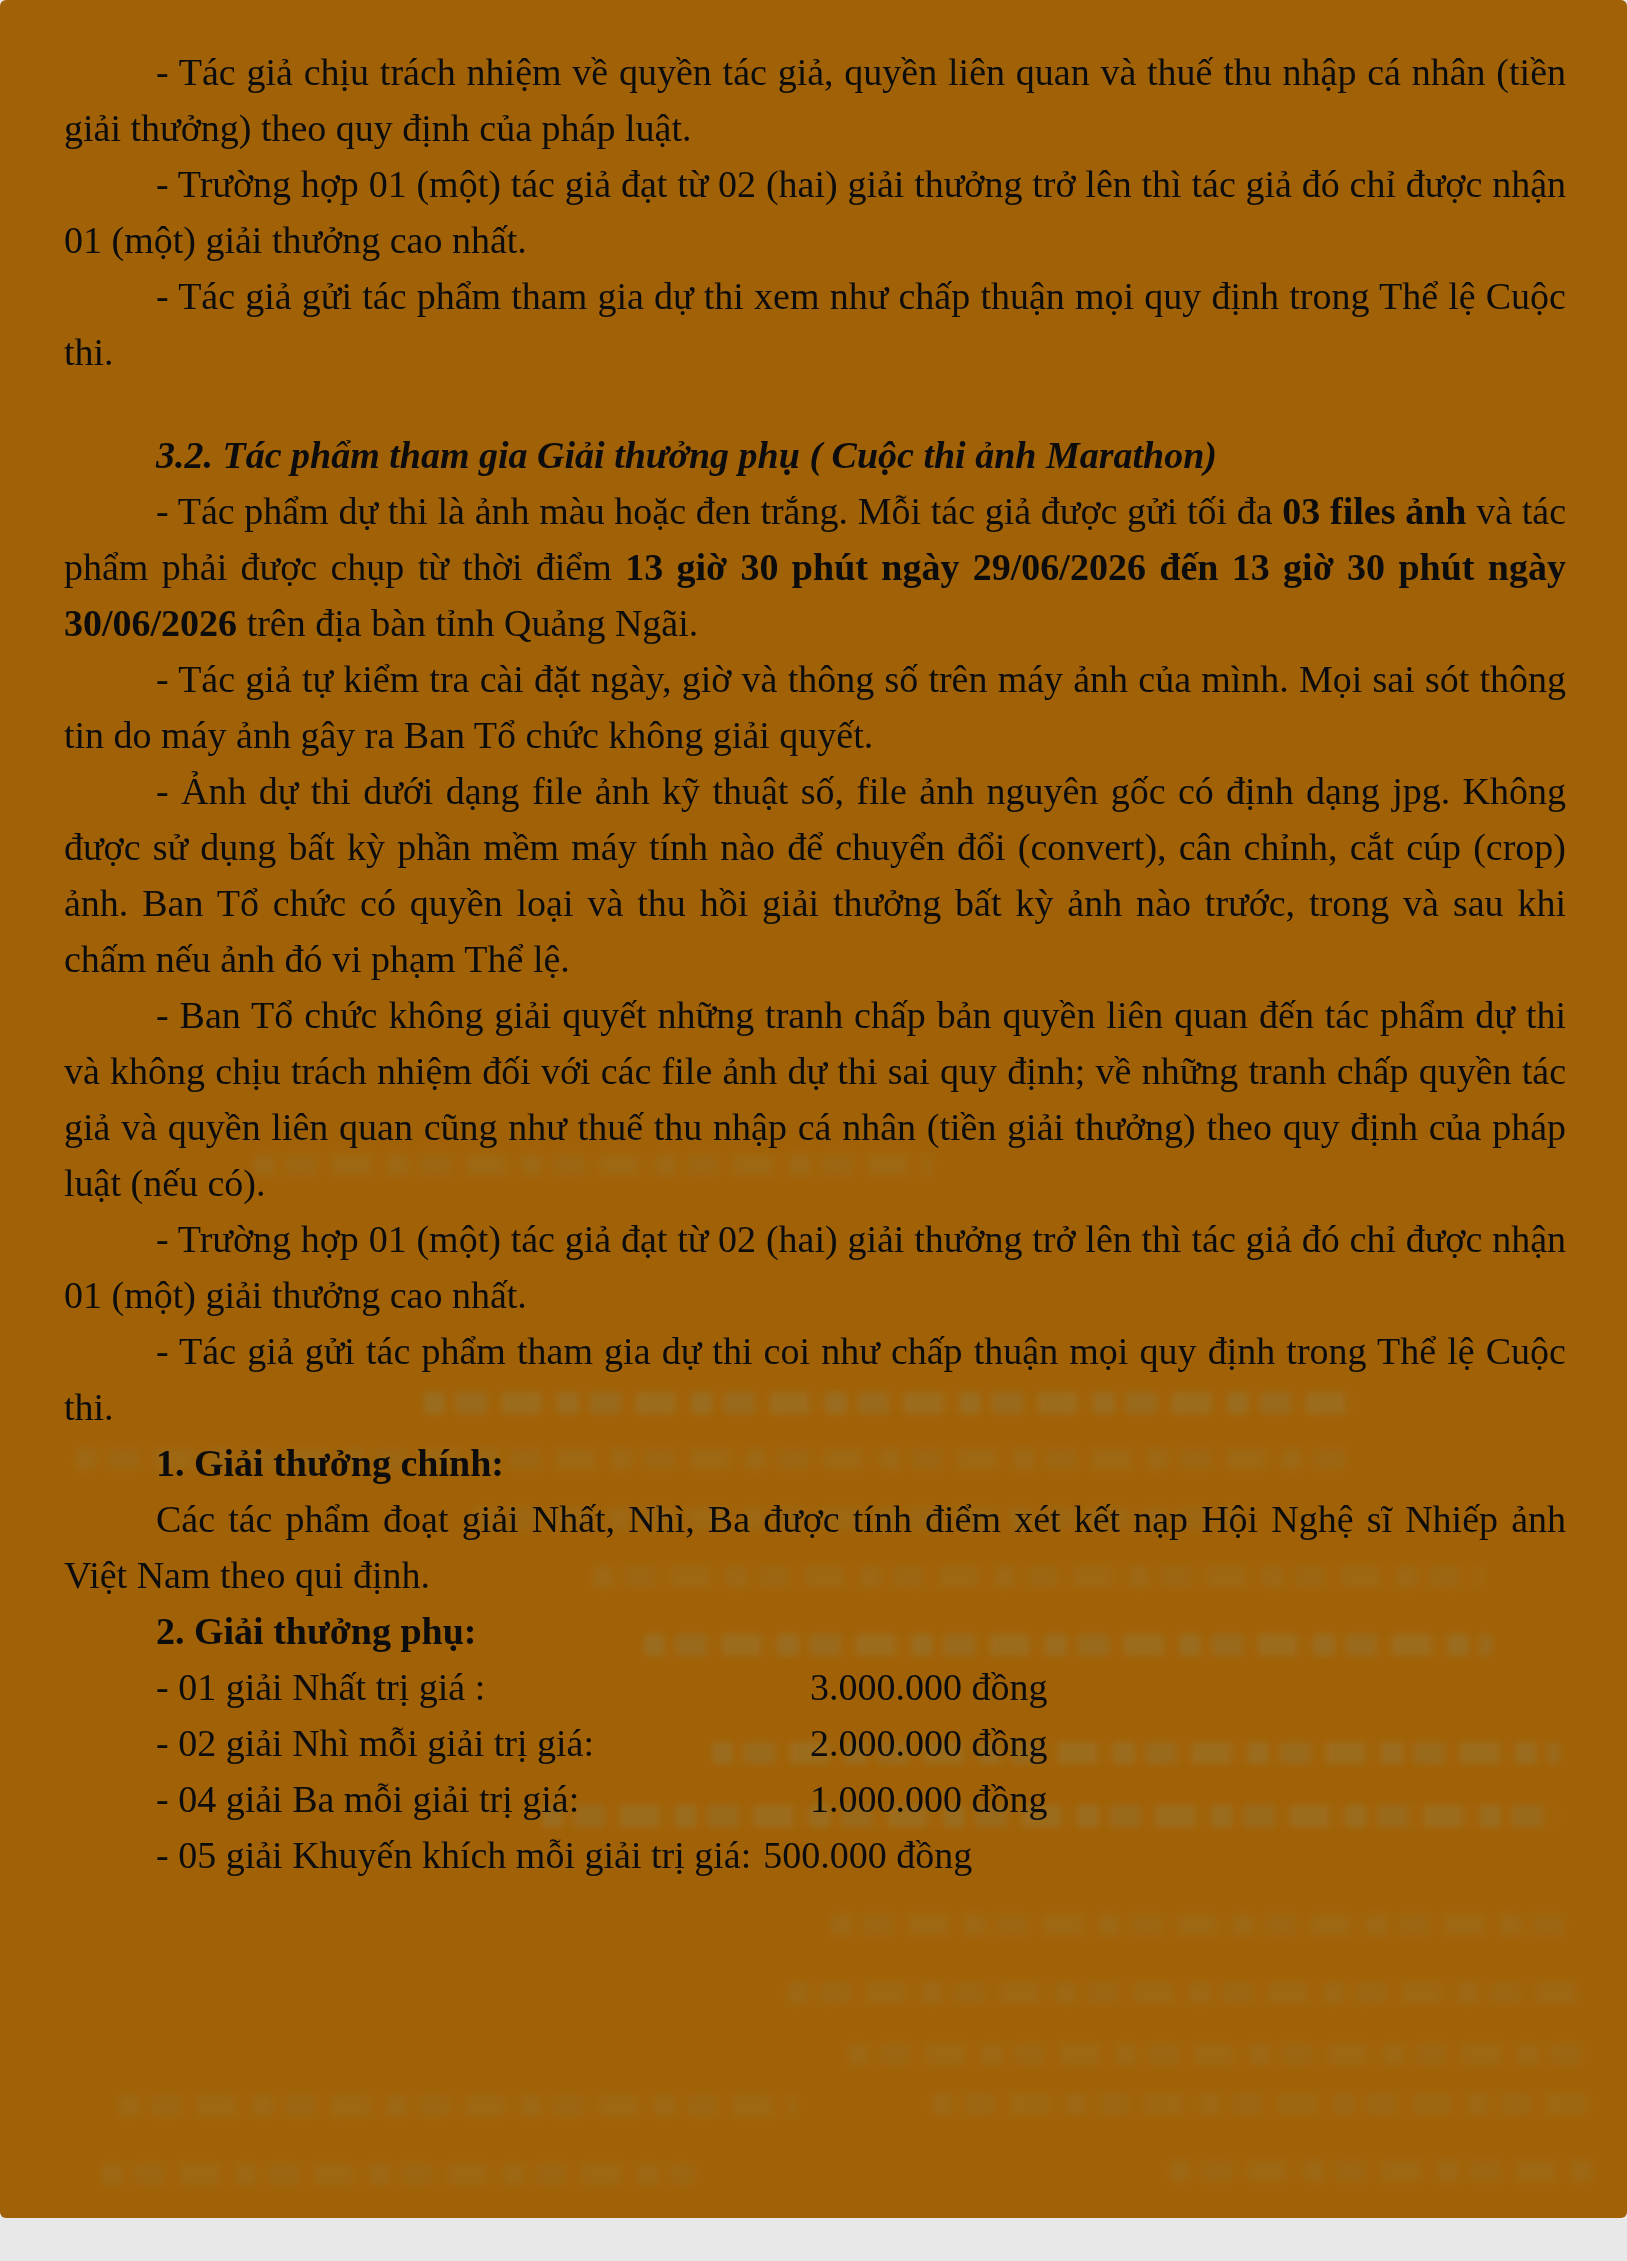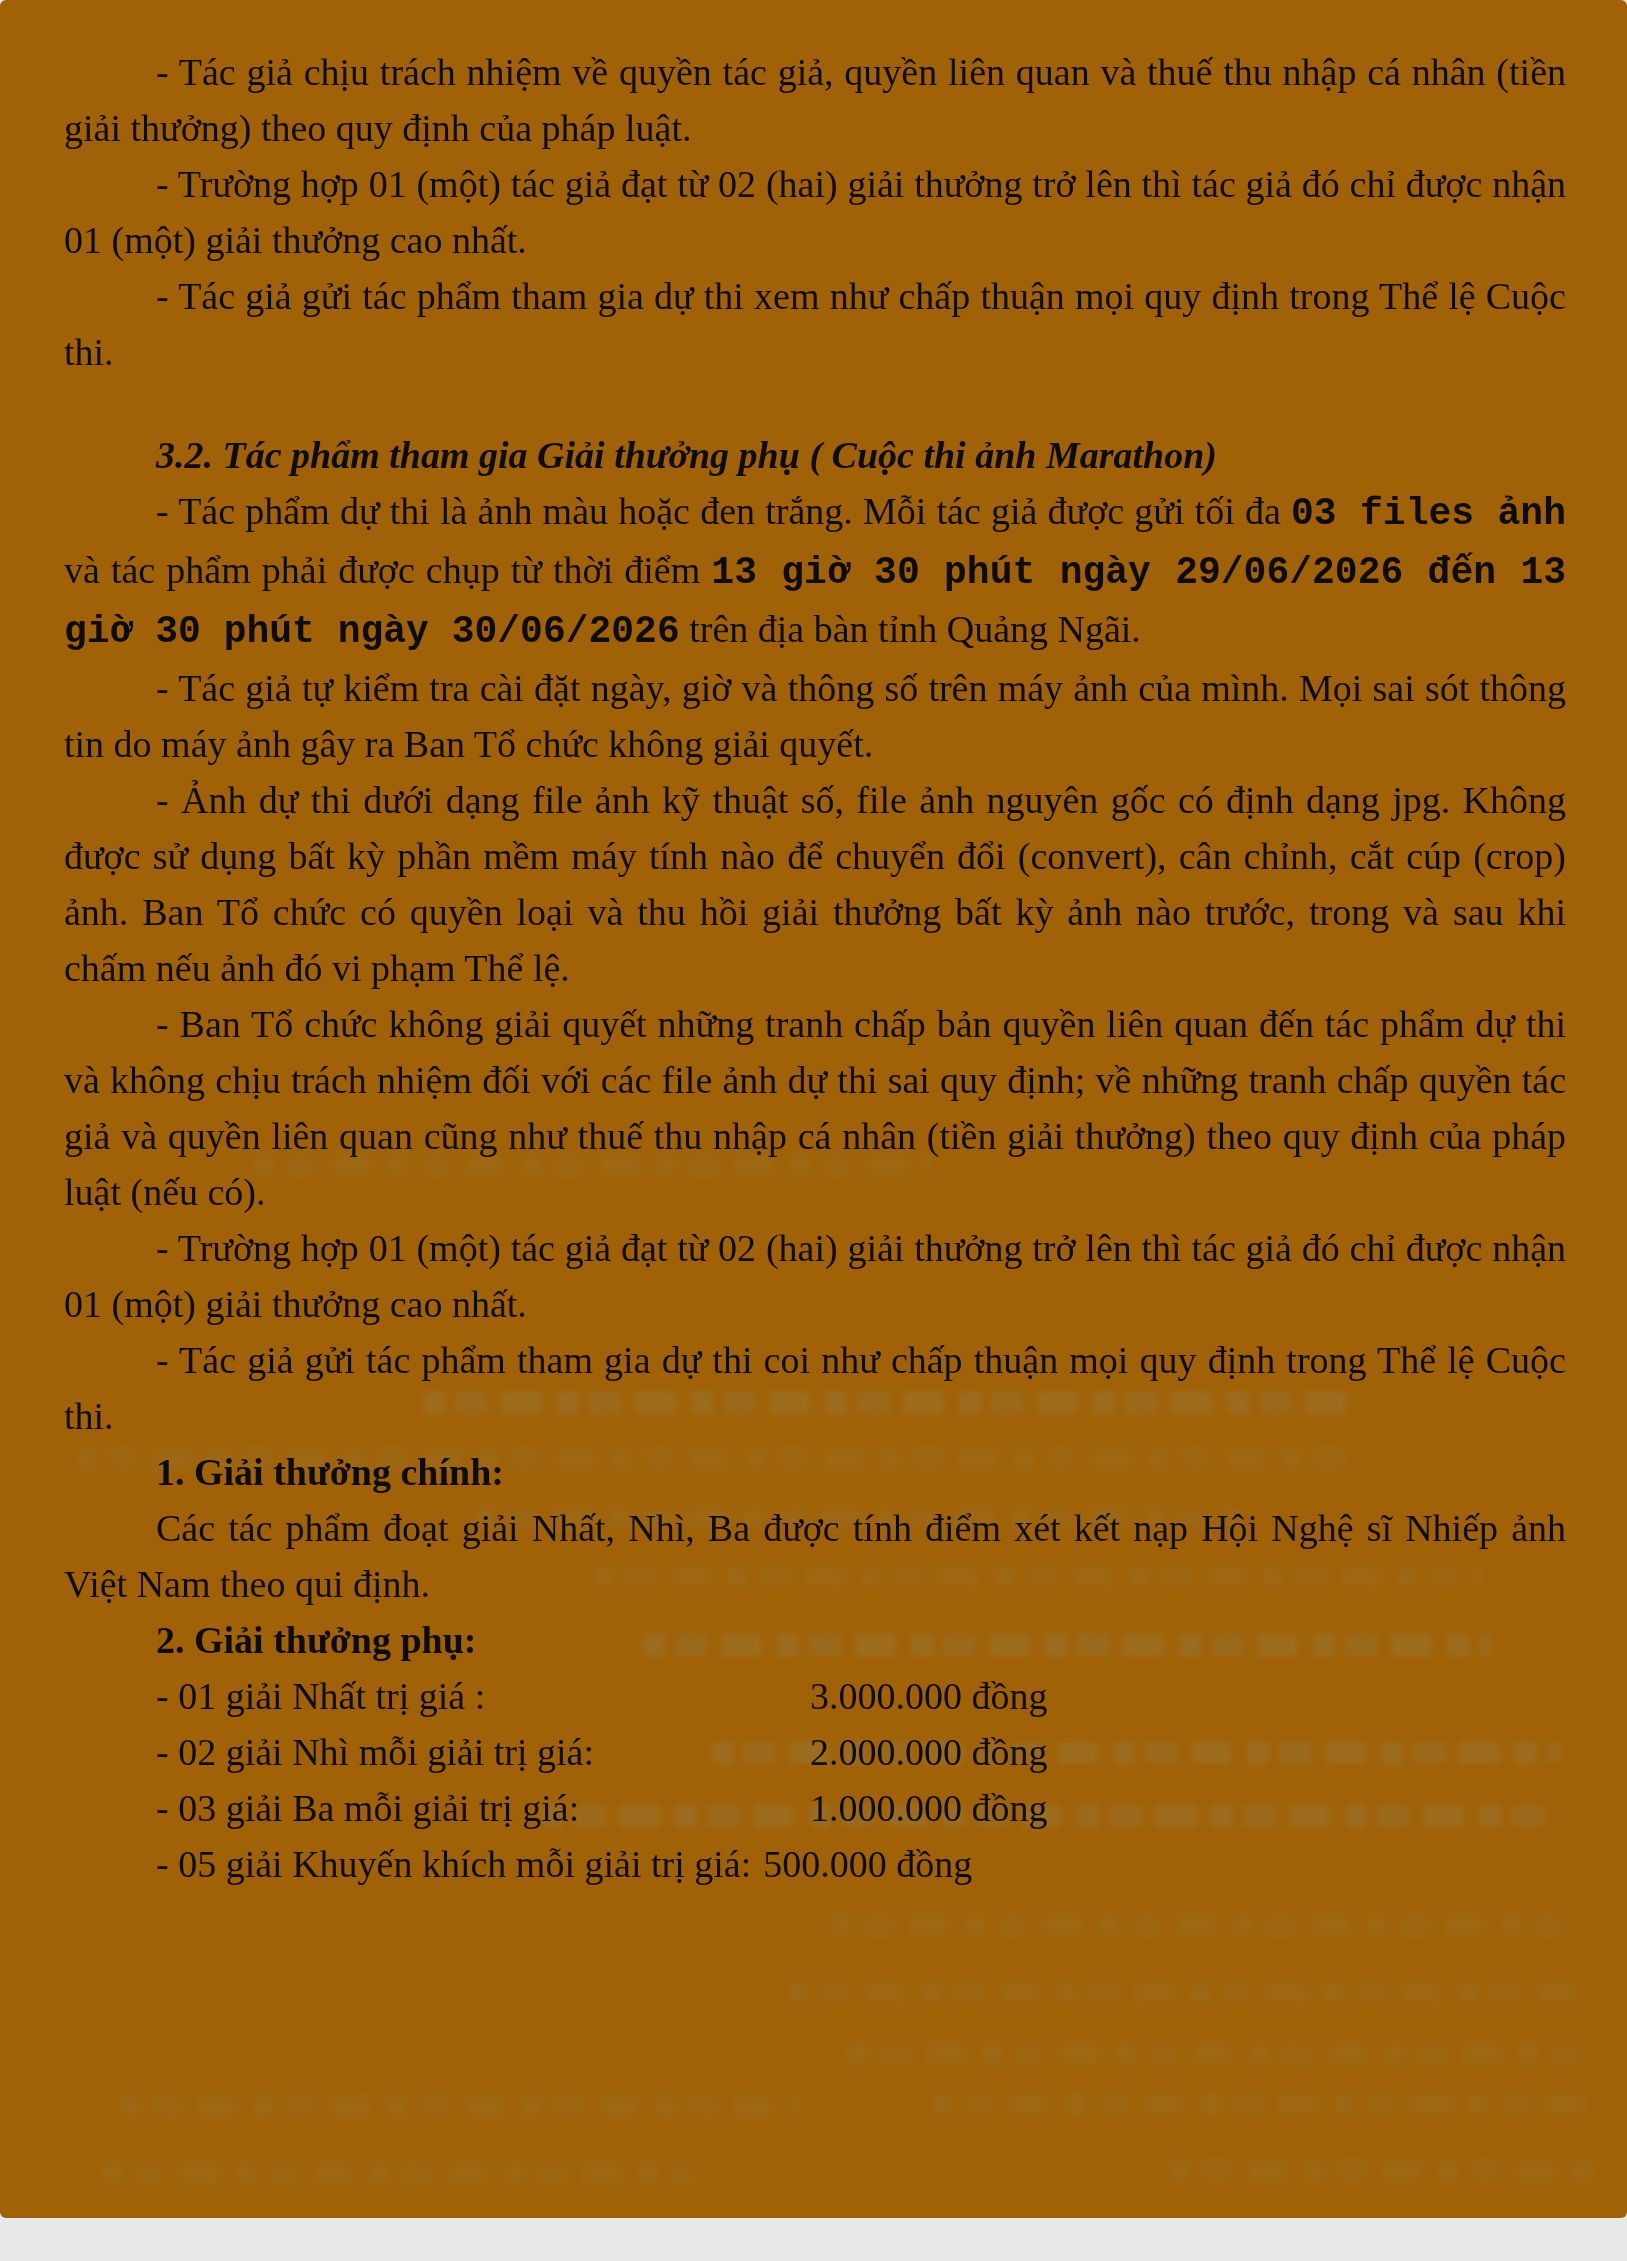--- a/index.html
+++ b/index.html
@@ -38,21 +38,21 @@
     padding-left:92px;
     line-height:56px;
   }
   .sub-row{
     padding-left:92px;
     line-height:56px;
     white-space:nowrap;
   }
   .sub-label{display:inline-block;width:654px;}
   .sub-row.inline .sub-label{display:inline;width:auto;margin-right:12px;}
-  b{font-weight:bold;font-family:Liberation Mono, monospace;}
+  b{font-weight:bold;}
   
   .bleed-layer{position:absolute;inset:0;pointer-events:none;}
   .bl{
     position:absolute;height:22px;border-radius:4.2px;
     background:repeating-linear-gradient(90deg,
       rgba(128,156,140,.38) 0 20.3px, rgba(128,156,140,.04) 20.3px 32px,
       rgba(118,152,146,.30) 32px 63px, rgba(128,156,140,.03) 63px 78px,
       rgba(136,160,142,.34) 78px 117px, rgba(128,156,140,.05) 117px 134px);
     filter:blur(3.4px);
     opacity:.5;
@@ -108,19 +108,19 @@
     <p class="heading">1. Giải thưởng chính:</p>
 
 
     <p class="para">Các tác phẩm đoạt giải Nhất, Nhì, Ba được tính điểm xét kết nạp Hội Nghệ sĩ Nhiếp ảnh Việt Nam theo qui định.</p>
 
     <p class="heading">2. Giải thưởng phụ:</p>
 
     <div>
       <div class="sub-row"><span class="sub-label">- 01 giải Nhất trị giá :</span><span class="sub-amount">3.000.000 đồng</span></div>
       <div class="sub-row"><span class="sub-label">- 02 giải Nhì mỗi giải trị giá:</span><span class="sub-amount">2.000.000 đồng</span></div>
-      <div class="sub-row"><span class="sub-label">- 03 giải Ba mỗi giải trị giá:</span><span class="sub-amount">1.000.000 đồng</span></div>
+      <div class="sub-row"><span class="sub-label">- 04 giải Ba mỗi giải trị giá:</span><span class="sub-amount">1.000.000 đồng</span></div>
       <div class="sub-row inline"><span class="sub-label">- 05 giải Khuyến khích mỗi giải trị giá:</span><span class="sub-amount">500.000 đồng</span></div>
     </div>
 
   </div>
 </div>
 
 
 </body></html>

